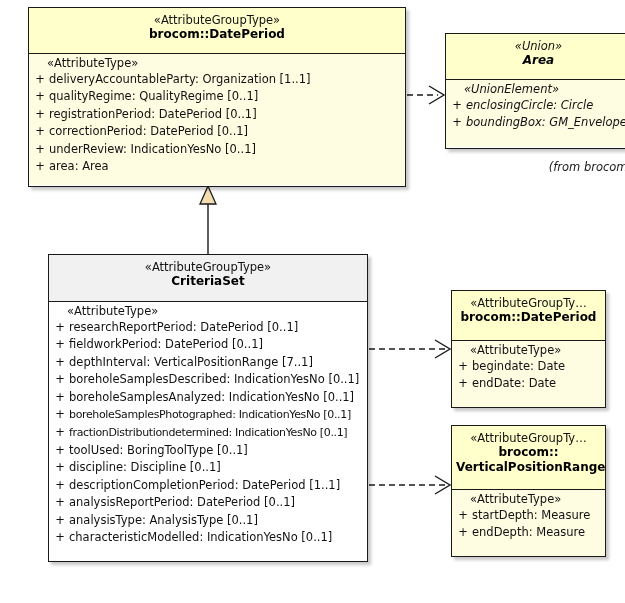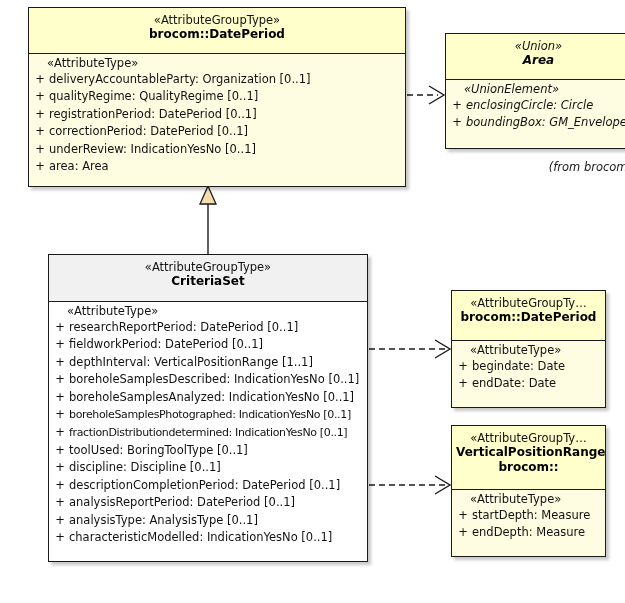--- a/index.html
+++ b/index.html
@@ -171,21 +171,21 @@
 
   <div class="uml-class yellow" id="class-brocom-criteriaset">
     <div class="uml-header">
       <span class="stereo">«AttributeGroupType»</span>
       <span class="cname">brocom::DatePeriod</span>
     </div>
     <div class="uml-body">
       <div class="grp-stereo">«AttributeType»</div>
       <div class="attr-row">
         <span class="attr-vis">+</span>
-        <span class="attr-text">deliveryAccountableParty: Organization [0..1]</span>
+        <span class="attr-text">deliveryAccountableParty: Organization [1..1]</span>
       </div>
       <div class="attr-row">
         <span class="attr-vis">+</span>
         <span class="attr-text">qualityRegime: QualityRegime [0..1]</span>
       </div>
       <div class="attr-row">
         <span class="attr-vis">+</span>
         <span class="attr-text">registrationPeriod: DatePeriod [0..1]</span>
       </div>
       <div class="attr-row">
@@ -233,21 +233,21 @@
       <div class="attr-row">
         <span class="attr-vis">+</span>
         <span class="attr-text">researchReportPeriod: DatePeriod [0..1]</span>
       </div>
       <div class="attr-row">
         <span class="attr-vis">+</span>
         <span class="attr-text">fieldworkPeriod: DatePeriod [0..1]</span>
       </div>
       <div class="attr-row">
         <span class="attr-vis">+</span>
-        <span class="attr-text">depthInterval: VerticalPositionRange [1..1]</span>
+        <span class="attr-text">depthInterval: VerticalPositionRange [7..1]</span>
       </div>
       <div class="attr-row">
         <span class="attr-vis">+</span>
         <span class="attr-text">boreholeSamplesDescribed: IndicationYesNo [0..1]</span>
       </div>
       <div class="attr-row">
         <span class="attr-vis">+</span>
         <span class="attr-text">boreholeSamplesAnalyzed: IndicationYesNo [0..1]</span>
       </div>
       <div class="attr-row">
@@ -261,21 +261,21 @@
       <div class="attr-row">
         <span class="attr-vis">+</span>
         <span class="attr-text">toolUsed: BoringToolType [0..1]</span>
       </div>
       <div class="attr-row">
         <span class="attr-vis">+</span>
         <span class="attr-text">discipline: Discipline [0..1]</span>
       </div>
       <div class="attr-row">
         <span class="attr-vis">+</span>
-        <span class="attr-text">descriptionCompletionPeriod: DatePeriod [0..1]</span>
+        <span class="attr-text">descriptionCompletionPeriod: DatePeriod [1..1]</span>
       </div>
       <div class="attr-row">
         <span class="attr-vis">+</span>
         <span class="attr-text">analysisReportPeriod: DatePeriod [0..1]</span>
       </div>
       <div class="attr-row">
         <span class="attr-vis">+</span>
         <span class="attr-text">analysisType: AnalysisType [0..1]</span>
       </div>
       <div class="attr-row">
@@ -299,22 +299,22 @@
       <div class="attr-row">
         <span class="attr-vis">+</span>
         <span class="attr-text">endDate: Date</span>
       </div>
     </div>
   </div>
 
   <div class="uml-class yellow" id="class-verticalpositionrange">
     <div class="uml-header">
       <span class="stereo">«AttributeGroupTy…</span>
+      <span class="cname">brocom::</span>
       <span class="cname">VerticalPositionRange</span>
-      <span class="cname">brocom::</span>
     </div>
     <div class="uml-body">
       <div class="grp-stereo">«AttributeType»</div>
       <div class="attr-row">
         <span class="attr-vis">+</span>
         <span class="attr-text">startDepth: Measure</span>
       </div>
       <div class="attr-row">
         <span class="attr-vis">+</span>
         <span class="attr-text">endDepth: Measure</span>

